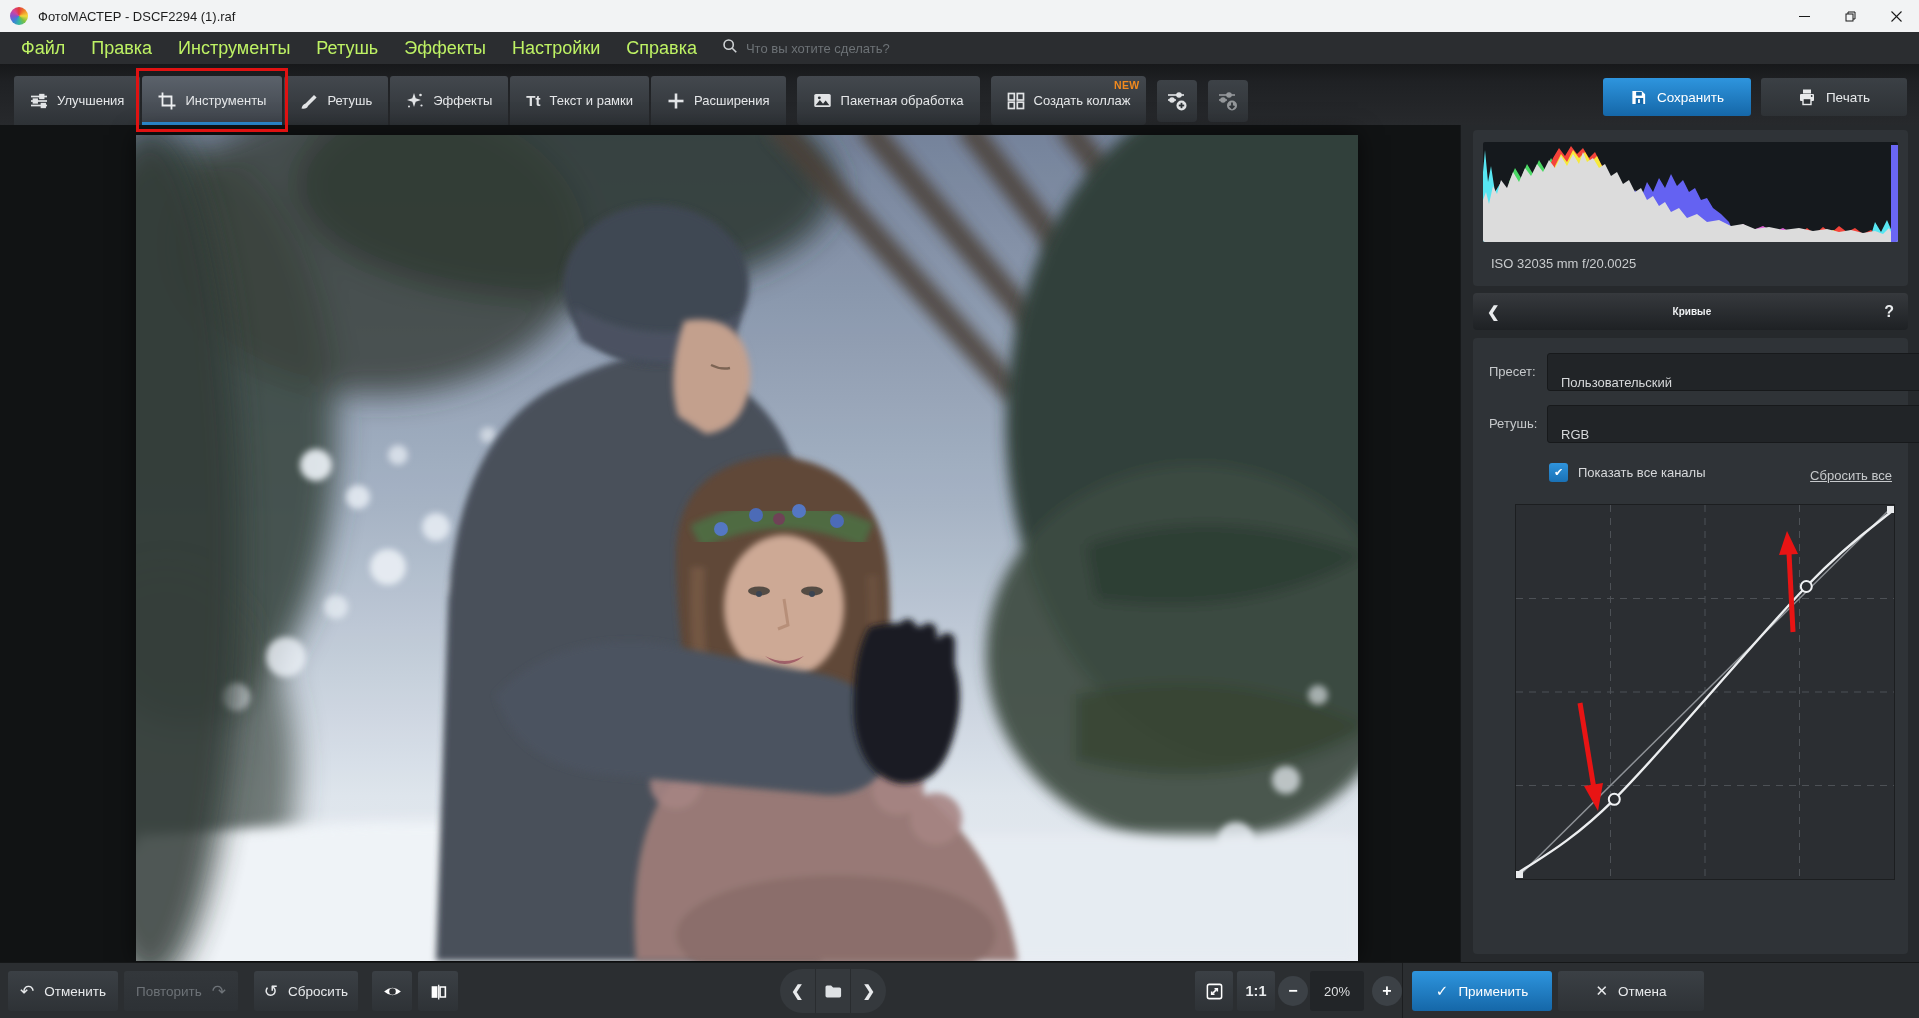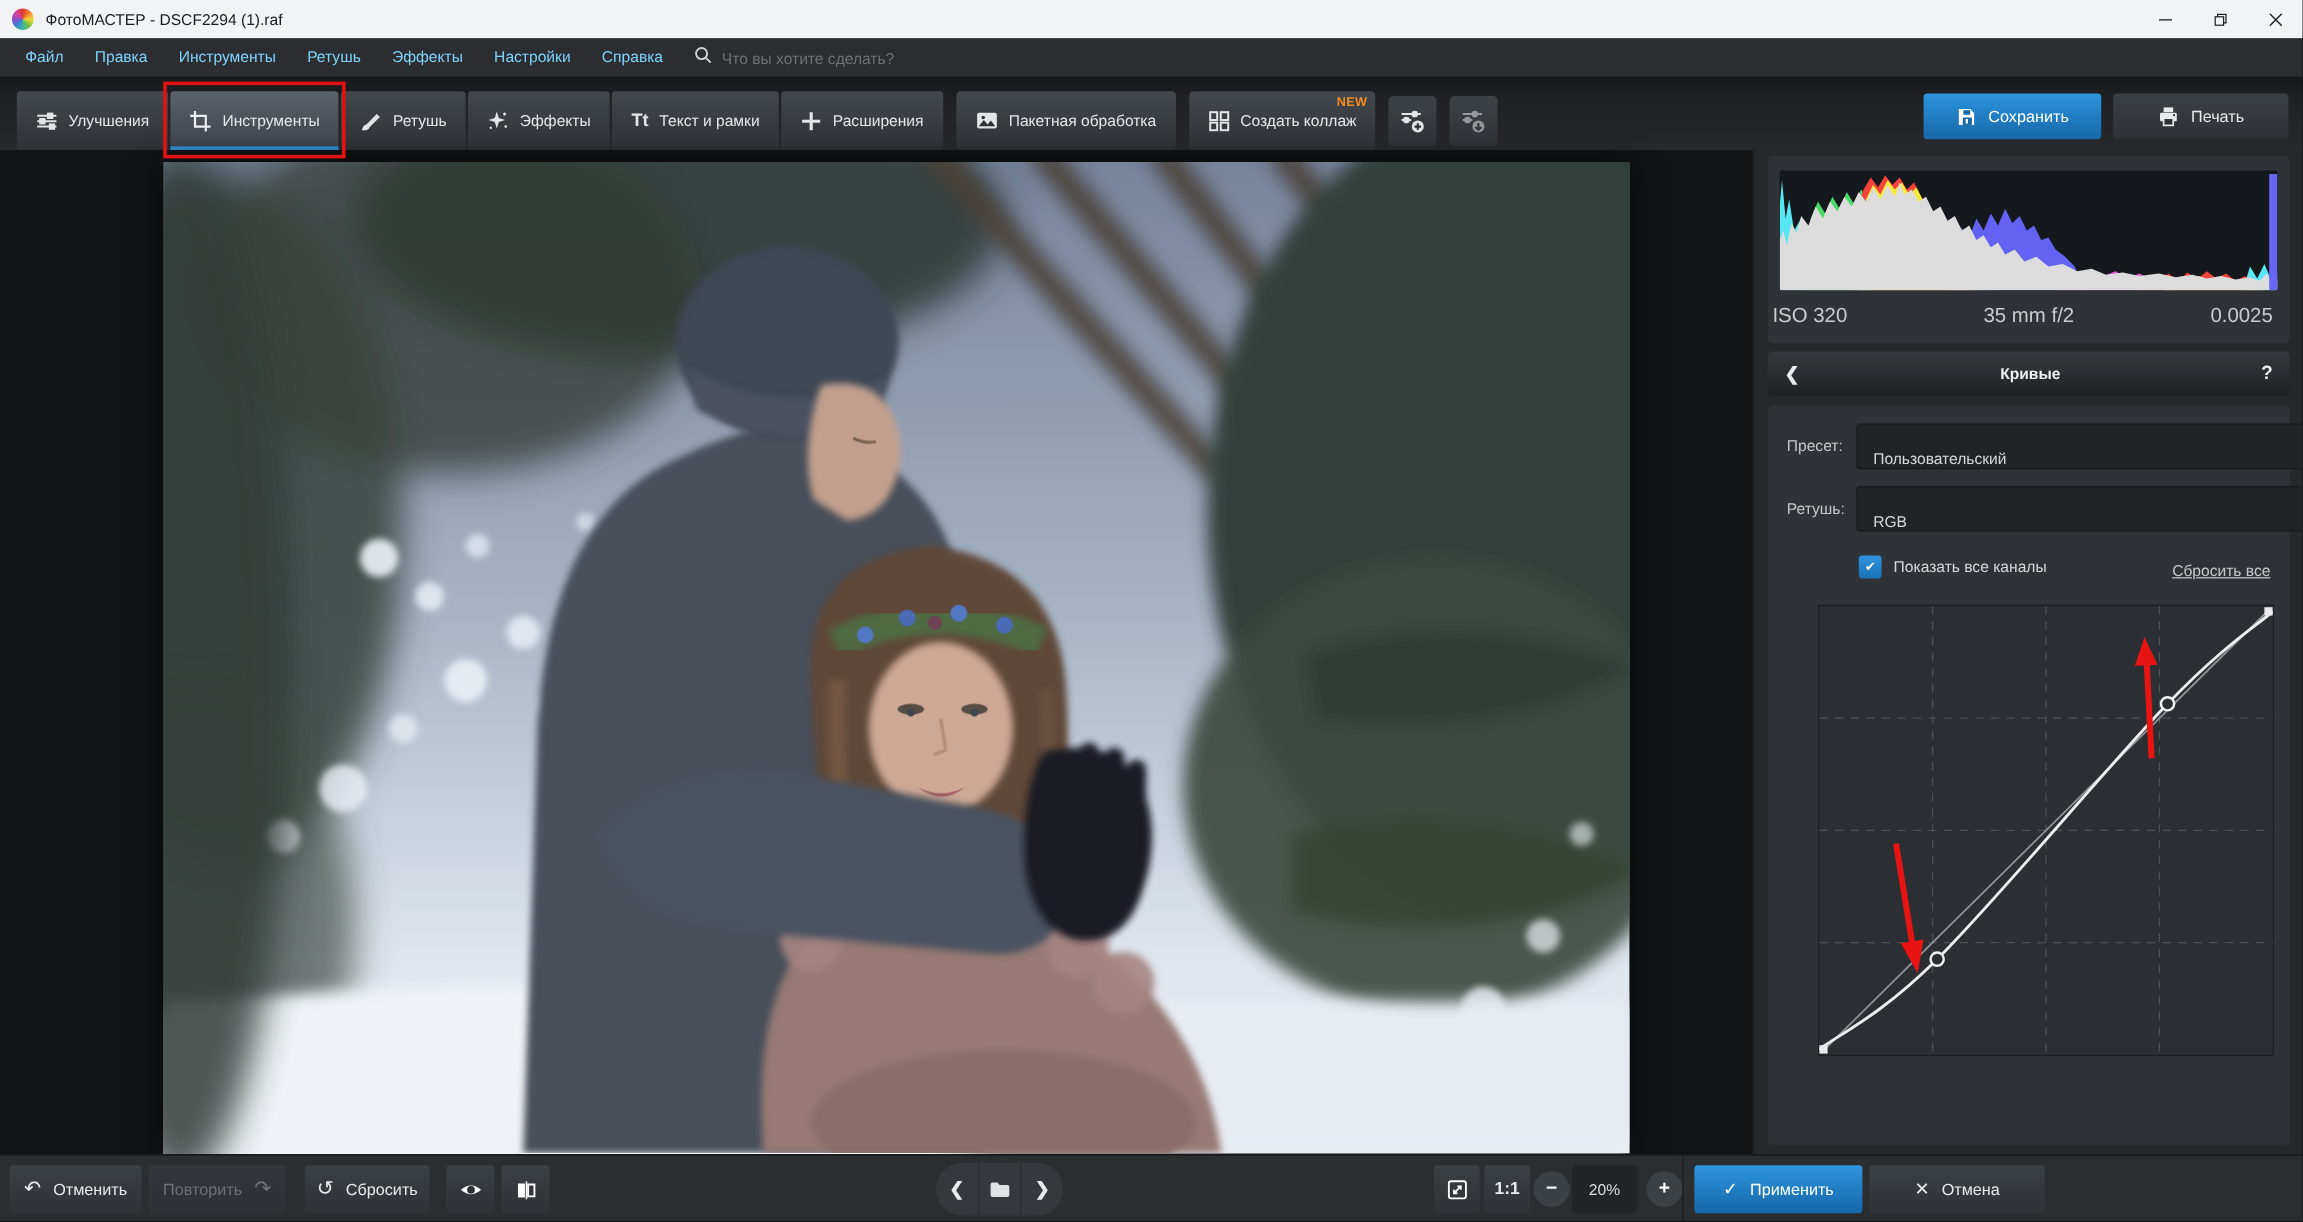--- a/index.html
+++ b/index.html
@@ -12,21 +12,21 @@
             display:flex;align-items:center;padding-left:10px}
   .logo{width:18px;height:18px;border-radius:50%;margin-right:10px;
         background:conic-gradient(#e23a3a,#f0832a,#f3d83a,#7cc043,#35b8a0,#3b82d6,#8a50cc,#d64598,#e23a3a)}
   .title{font-size:13px;color:#1c1c1c}
   .win-controls{margin-left:auto;display:flex;height:100%}
   .wbtn{width:46px;height:100%;display:flex;align-items:center;justify-content:center}
 
   
   .menubar{position:absolute;left:0;top:32px;width:100%;height:32px;background:#2b2d30;
            display:flex;align-items:center;padding-left:8px}
-  .mitem{padding:12px 13px;font-size:13px;color:#7dd3fc;line-height:32px;white-space:nowrap}
+  .mitem{padding:12px 13px;font-size:18px;color:#bef264;line-height:32px;white-space:nowrap}
   .msearch{display:flex;align-items:center;gap:8px;margin-left:12px}
   .mplaceholder{font-size:13px;color:#6d7276}
 
   
   .tabbar{position:absolute;left:0;top:64px;width:100%;height:61px;
           background:linear-gradient(180deg,#17181a,#1f2124 30%,#27292c)}
   .tabs{position:absolute;left:14px;top:12px;height:49px;display:flex;gap:2px;align-items:stretch}
   .tab{position:relative;display:flex;align-items:center;gap:9px;padding:16px 16px;font-size:13px;
        color:#e5e7e9;background:linear-gradient(180deg,#43484e,#2e3236);
        border-radius:3px 3px 0 0;white-space:nowrap}
@@ -52,26 +52,26 @@
   .photo{position:absolute;left:136px;top:10px;width:1222px;height:826px;box-shadow:0 0 22px rgba(0,0,0,.6)}
   .photo svg{display:block;width:100%;height:100%}
 
   
   .rightpanel{position:absolute;left:1460px;top:125px;width:459px;height:837px;background:#26292c;
               border-left:1px solid #17191b}
   .card{position:absolute;left:12px;width:435px;background:#2f3337;border-radius:4px}
   .hist-card{top:5px;height:156px}
   .hist-plot{position:absolute;left:10px;top:12px;width:415px;height:100px;background:#15191d;
              border-radius:2px;overflow:hidden}
-  .hist-info{position:absolute;left:4px;right:14px;top:116px;height:34px;display:flex;
-             align-items:center;justify-content:space-between;font-size:17px;color:#c9ccce}
+  .hist-info{position:absolute;left:18px;right:14px;top:116px;height:34px;display:flex;
+             align-items:center;justify-content:flex-start;font-size:13px;color:#c9ccce}
   .curves-header{top:168px;height:37px;background:linear-gradient(180deg,#36393d,#1e2124);
                  display:flex;align-items:center;padding:0 14px}
   .back-ic{font-size:15px;color:#e9ebed;font-weight:bold}
-  .curves-title{flex:1;text-align:center;font-size:13px;font-weight:bold;color:#eef0f2}
+  .curves-title{flex:1;text-align:center;font-size:10px;font-weight:bold;color:#eef0f2}
   .help-ic{font-size:16px;color:#e9ebed;font-weight:bold}
   .controls-card{top:213px;height:616px}
   .f-label{position:absolute;left:16px;font-size:13px;color:#c6c9cb;line-height:38px}
   .select{position:absolute;left:74px;width:418px;height:38px;background:#212427;
           border:1px solid #17191b;border-radius:3px;display:flex;align-items:flex-end}
   .select .val{flex:1;padding-left:13px;font-size:13px;color:#d6d8da}
   .spin{width:35px;height:100%;border-left:1px solid #17191b;display:flex;flex-direction:column;
         align-items:center;justify-content:center;gap:4px}
   .spin span{font-size:7.5px;color:#a3a8ac;line-height:1;font-family:"DejaVu Sans",sans-serif}
   .checkbox-row{position:absolute;left:76px;top:125px;display:flex;align-items:center;gap:10px}

